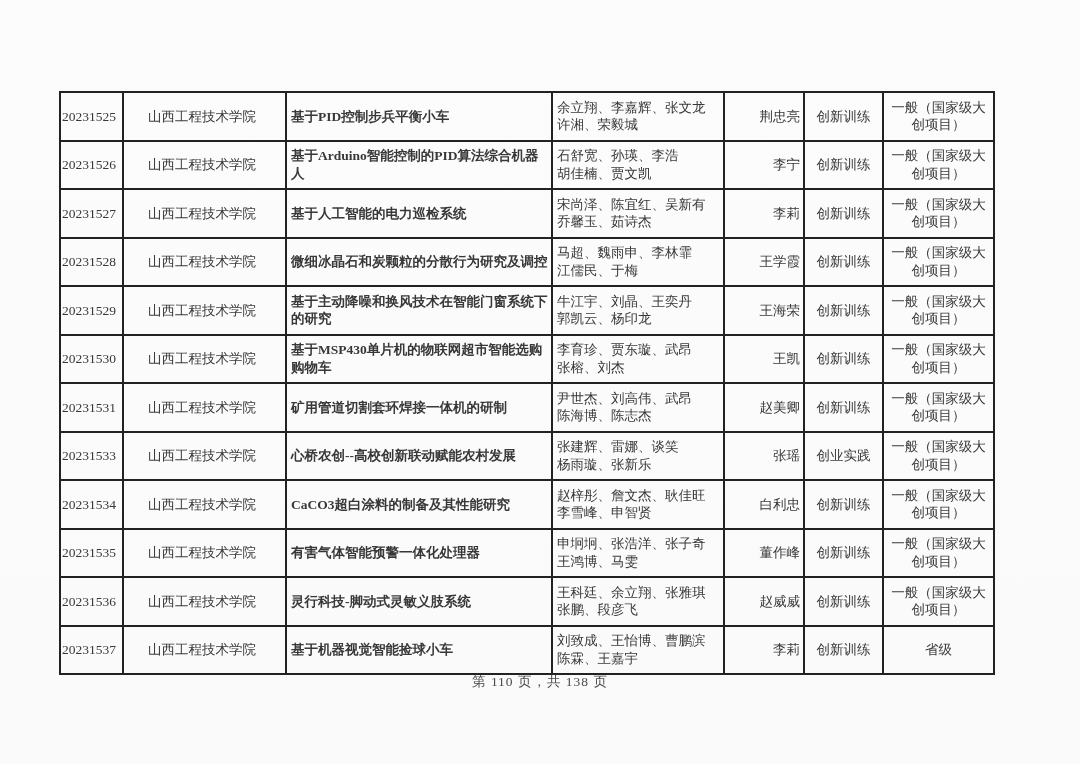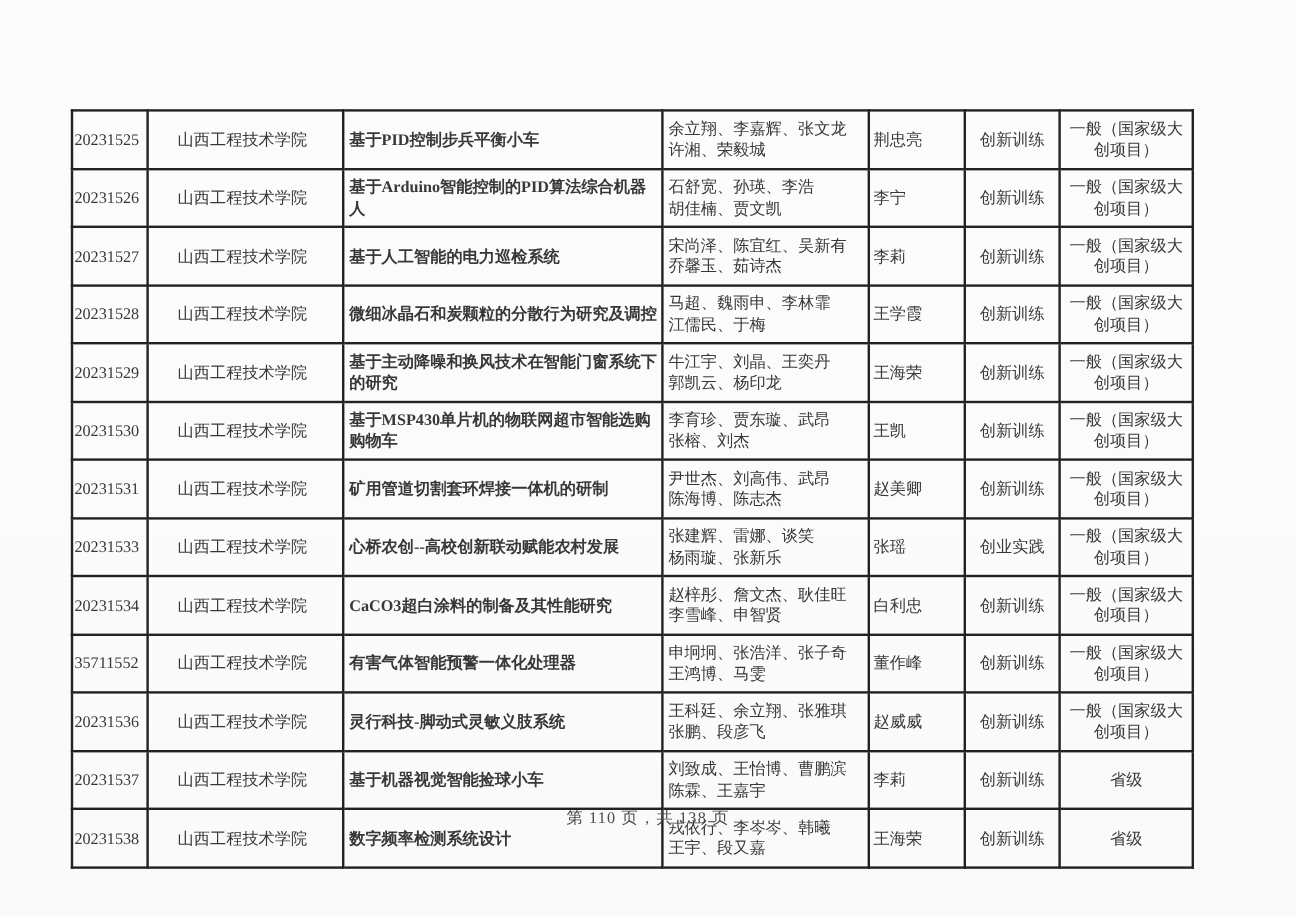--- a/index.html
+++ b/index.html
@@ -21,21 +21,21 @@
     font-size:13.5px;
     line-height:1.28;
     vertical-align:middle;
     padding:1px 3px;
     overflow:hidden;
   }
   td.col-id{text-align:left;padding:1px 1px;letter-spacing:0px;border-radius:14px;}
   td.col-school{text-align:left;padding-left:24px;}
   td.col-title{text-align:left;padding-left:4px;font-weight:bold;}
   td.col-members{text-align:left;white-space:pre-line;padding-left:4px;}
-  td.col-leader{text-align:left;}
+  td.col-leader{text-align:right;}
   td.col-type{text-align:center;}
   td.col-level{text-align:center;padding:4px 2px;}
   .page-footer{
     position:absolute;left:0;top:673px;width:100%;
     text-align:center;font-size:13.5px;color:#4a4a4a;letter-spacing:1px;
   }
 </style>
 </head>
 <body>
 
@@ -136,21 +136,21 @@
           <td class="col-id">20231534</td>
           <td class="col-school">山西工程技术学院</td>
           <td class="col-title">CaCO3超白涂料的制备及其性能研究</td>
           <td class="col-members">赵梓彤、詹文杰、耿佳旺
 李雪峰、申智贤</td>
           <td class="col-leader">白利忠</td>
           <td class="col-type">创新训练</td>
           <td class="col-level">一般（国家级大创项目）</td>
         </tr>
         <tr>
-          <td class="col-id">35711552</td>
+          <td class="col-id">20231535</td>
           <td class="col-school">山西工程技术学院</td>
           <td class="col-title">有害气体智能预警一体化处理器</td>
           <td class="col-members">申坰坰、张浩洋、张子奇
 王鸿博、马雯</td>
           <td class="col-leader">董作峰</td>
           <td class="col-type">创新训练</td>
           <td class="col-level">一般（国家级大创项目）</td>
         </tr>
         <tr>
           <td class="col-id">20231536</td>
@@ -165,28 +165,18 @@
         <tr>
           <td class="col-id">20231537</td>
           <td class="col-school">山西工程技术学院</td>
           <td class="col-title">基于机器视觉智能捡球小车</td>
           <td class="col-members">刘致成、王怡博、曹鹏滨
 陈霖、王嘉宇</td>
           <td class="col-leader">李莉</td>
           <td class="col-type">创新训练</td>
           <td class="col-level">省级</td>
         </tr>
-        <tr>
-          <td class="col-id">20231538</td>
-          <td class="col-school">山西工程技术学院</td>
-          <td class="col-title">数字频率检测系统设计</td>
-          <td class="col-members">戎依行、李岑岑、韩曦
-王宇、段又嘉</td>
-          <td class="col-leader">王海荣</td>
-          <td class="col-type">创新训练</td>
-          <td class="col-level">省级</td>
-        </tr>
       </tbody>
   </table>
 
   <div class="page-footer">第 110 页，共 138 页</div>
 
 </div>
 
 </body></html>

